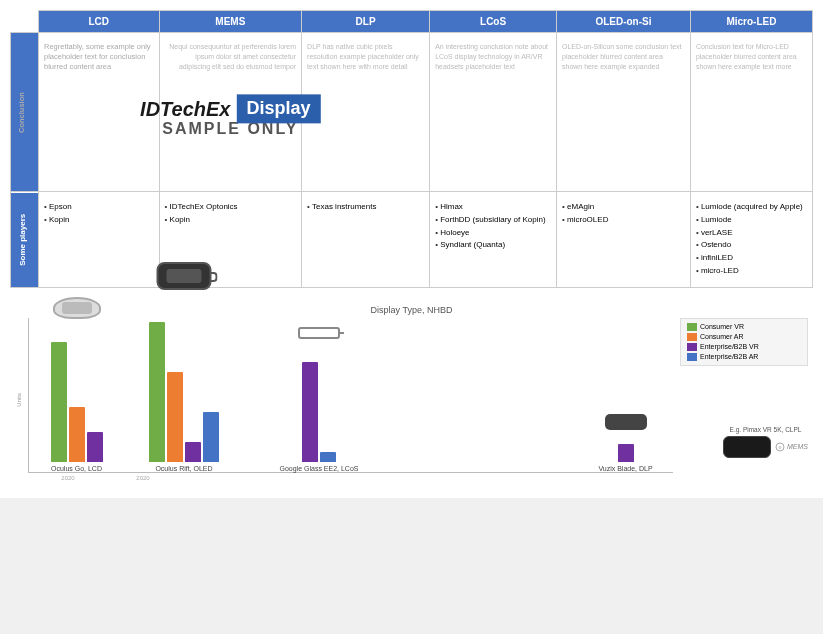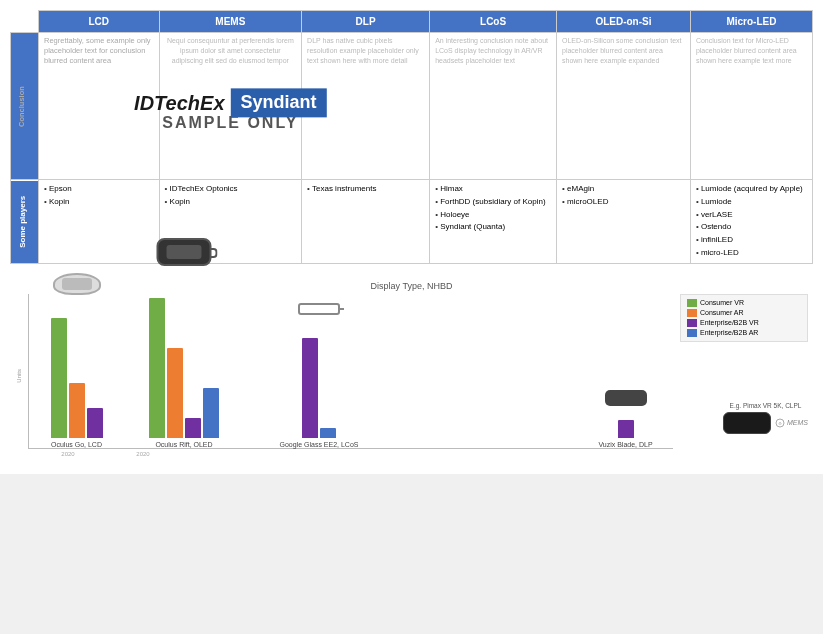--- a/index.html
+++ b/index.html
@@ -18,21 +18,21 @@
 
     
     .comparison-table {
       width: 100%;
       border-collapse: collapse;
       font-size: 9px;
       margin-bottom: 12px;
     }
     .comparison-table th, .comparison-table td {
       border: 1px solid #ccc;
-      padding: 3px 5px;
+      padding: 9px 5px;
       vertical-align: top;
     }
     .comparison-table thead th {
       background: #4472C4;
       color: white;
       text-align: center;
       font-size: 10px;
       font-weight: bold;
       padding: 5px;
     }
@@ -47,21 +47,21 @@
       font-size: 9px;
       padding: 4px 2px;
     }
     .conclusion-row td {
       color: #aaa;
       font-size: 7.5px;
       line-height: 1.3;
     }
     .watermark-cell {
       position: relative;
-      text-align: center;
+      text-align: right;
     }
     .watermark-overlay {
       position: absolute;
       top: 50%;
       left: 50%;
       transform: translate(-50%, -60%);
       z-index: 10;
       display: flex;
       align-items: center;
       gap: 0;
@@ -140,21 +140,21 @@
     <tbody>
 
       <tr class="conclusion-row">
         <td class="row-header" rowspan="1">Conclusion</td>
         <td>Regrettably, some example only placeholder text for conclusion blurred content area</td>
         <td>
           <div class="watermark-cell" style="position:relative; min-height:140px;">
             <span style="color:#bbb;font-size:7px;">Nequi consequuntur at perferendis lorem ipsum dolor sit amet consectetur adipiscing elit sed do eiusmod tempor</span>
             <div class="watermark-overlay">
               <span class="idtechex-logo">IDTechEx</span>
-              <span class="research-badge">Syndiant</span>
+              <span class="research-badge">Display</span>
             </div>
             <div class="sample-only">SAMPLE ONLY</div>
           </div>
         </td>
         <td>
           <span style="color:#bbb;font-size:7px;">DLP has native cubic pixels resolution example placeholder only text shown here with more detail</span>
         </td>
         <td>
           <span style="color:#bbb;font-size:7px;">An interesting conclusion note about LCoS display technology in AR/VR headsets placeholder text</span>
         </td>

